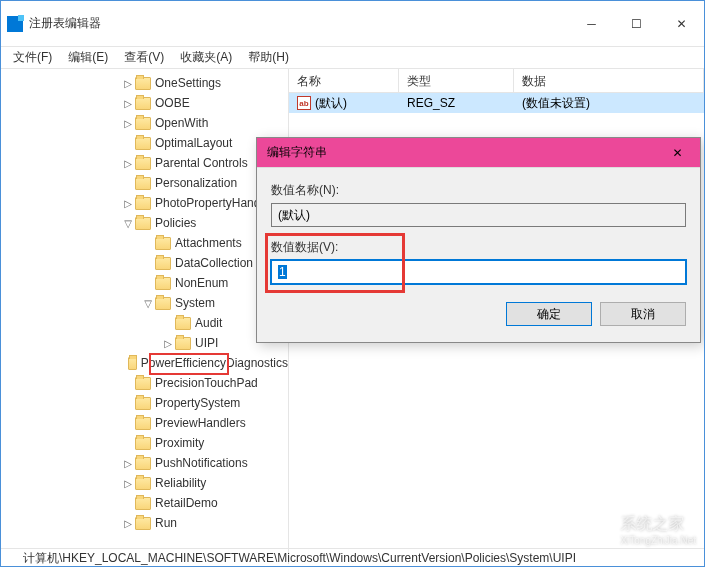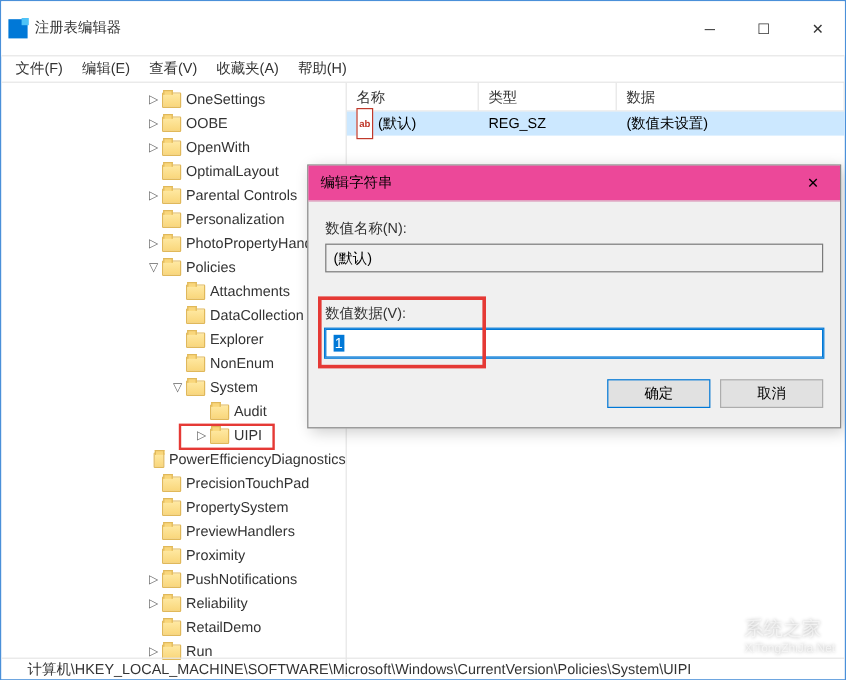--- a/index.html
+++ b/index.html
@@ -112,21 +112,21 @@
       color: #333;
     }
     .list-row {
       display: flex;
       height: 20px;
       align-items: center;
       background: #cce8ff;
     }
     .list-cell { padding: 0 8px; }
     .val-icon {
-      width: 14px; height: 26px;
+      width: 14px; height: 14px;
       background: #fff;
       border: 1px solid #c0392b;
       display: inline-flex;
       align-items: center;
       justify-content: center;
       font-size: 8px;
       color: #c0392b;
       margin-right: 4px;
       font-weight: bold;
     }
@@ -281,25 +281,20 @@
         </div>
         <div class="tree-node" style="--indent: 140px;">
           <span class="expander"></span>
           <span class="folder-icon"></span>
           <span class="tree-label">Attachments</span>
         </div>
         <div class="tree-node" style="--indent: 140px;">
           <span class="expander"></span>
           <span class="folder-icon"></span>
           <span class="tree-label">DataCollection</span>
-        </div>
-        <div class="tree-node" style="--indent: 140px;">
-          <span class="expander"></span>
-          <span class="folder-icon"></span>
-          <span class="tree-label">Explorer</span>
         </div>
         <div class="tree-node" style="--indent: 140px;">
           <span class="expander"></span>
           <span class="folder-icon"></span>
           <span class="tree-label">NonEnum</span>
         </div>
         <div class="tree-node" style="--indent: 140px;">
           <span class="expander">▽</span>
           <span class="folder-icon"></span>
           <span class="tree-label">System</span>
@@ -380,21 +375,21 @@
 </div>
 
 <div class="dialog">
   <div class="dialog-titlebar">
     <span class="dialog-title">编辑字符串</span>
     <div class="dialog-close">✕</div>
   </div>
   <div class="dialog-body">
     <div class="field-label">数值名称(N):</div>
     <input class="text-input" readonly="" value="(默认)" style="">
-    <div style="position:relative;margin-top:26px;">
+    <div style="position:relative;margin-top:12px;">
       <div class="highlight-box" style="left:-6px;top:-6px;width:140px;height:60px;border-width:3px;"></div>
       <div class="field-label">数值数据(V):</div>
       <div class="text-input focused" style="display:flex;align-items:center;">
         <span class="sel-text">1</span>
       </div>
     </div>
     <div class="dialog-buttons">
       <button class="dlg-btn primary">确定</button>
       <button class="dlg-btn">取消</button>
     </div>

